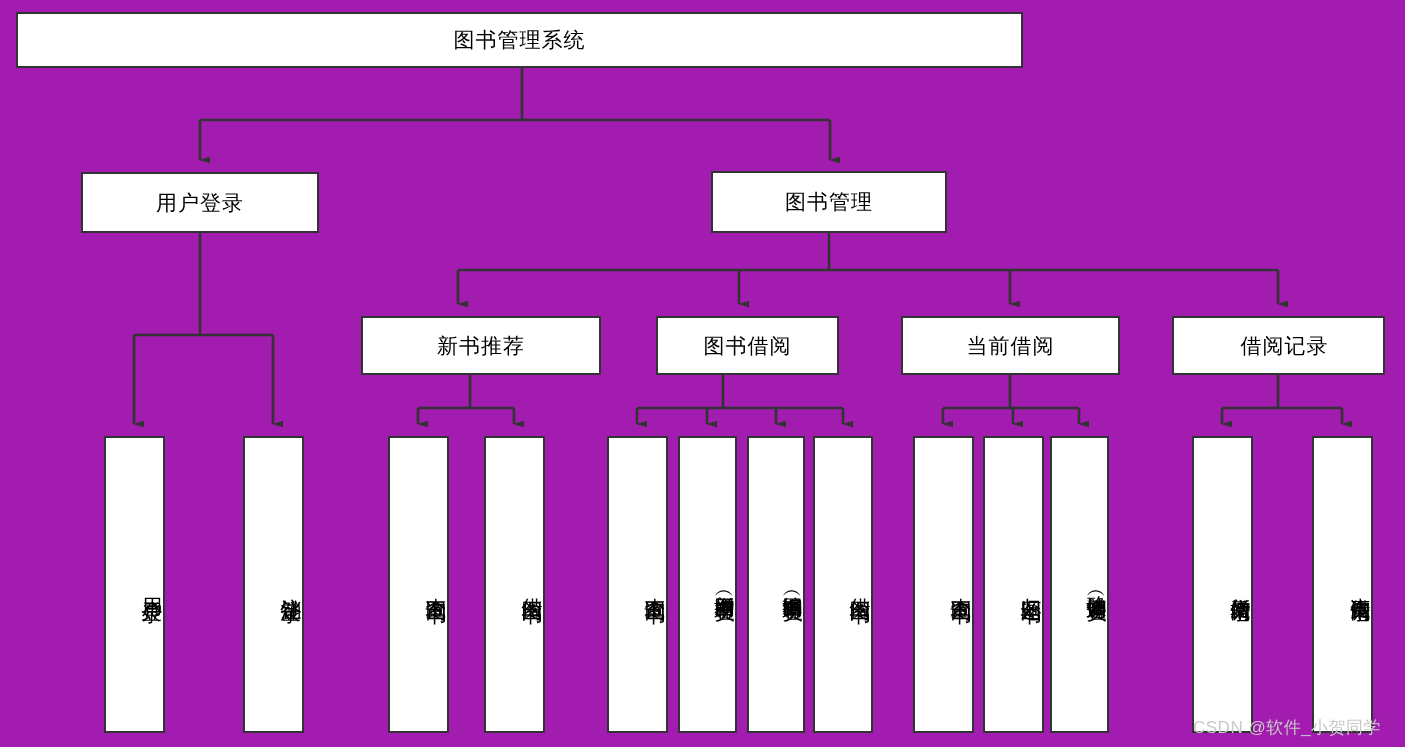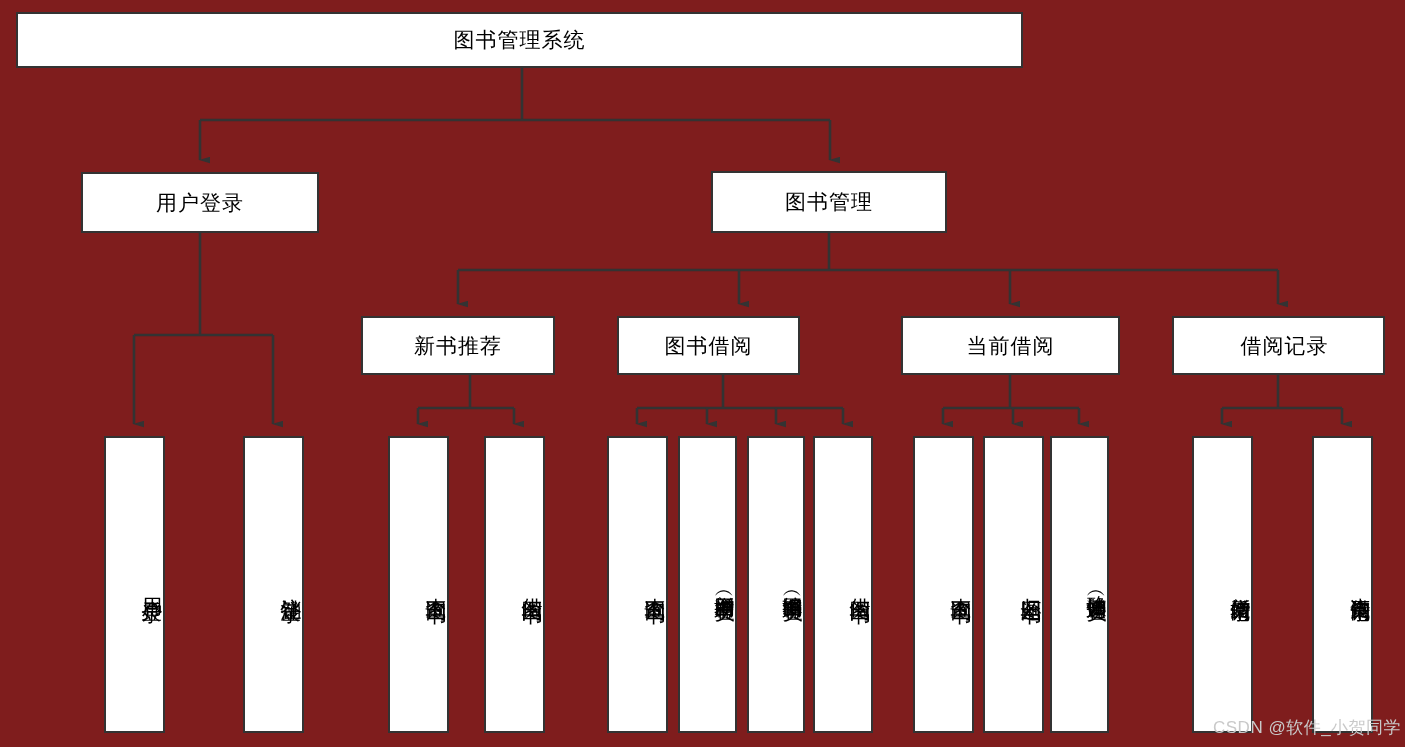--- a/index.html
+++ b/index.html
@@ -7,21 +7,21 @@
     padding: 0;
     background: #ffffff;
   }
   body {
     font-family: "Liberation Sans", "DejaVu Sans", sans-serif;
   }
   #canvas {
     position: relative;
     width: 1405px;
     height: 747px;
-    background: #7f1d1d;
+    background: #a21caf;
     overflow: hidden;
   }
   svg.connectors {
     position: absolute;
     left: 0;
     top: 0;
     width: 1405px;
     height: 747px;
     pointer-events: none;
   }
@@ -122,24 +122,24 @@
     <span>图书管理系统</span>
   </div>
 
   <div class="node horiz" style="left:81px; top:172px; width:238px; height:61px;">
     <span>用户登录</span>
   </div>
   <div class="node horiz" style="left:711px; top:171px; width:236px; height:62px;text-align:right;">
     <span>图书管理</span>
   </div>
 
-  <div class="node horiz" style="left:361px; top:316px; width:194px; height:59px;">
+  <div class="node horiz" style="left:361px; top:316px; width:240px; height:59px;">
     <span>新书推荐</span>
   </div>
-  <div class="node horiz" style="left:617px; top:316px; width:183px; height:59px;">
+  <div class="node horiz" style="left:656px; top:316px; width:183px; height:59px;">
     <span>图书借阅</span>
   </div>
   <div class="node horiz" style="left:901px; top:316px; width:219px; height:59px;font-family:Liberation Mono, monospace;">
     <span>当前借阅</span>
   </div>
   <div class="node horiz" style="left:1172px; top:316px; width:213px; height:59px;padding-left:12px;">
     <span>借阅记录</span>
   </div>
 
   <div class="node vert" style="left:104px; top:436px; width:61px; height:297px;">
@@ -179,15 +179,15 @@
     <span>确认归还（管理员）</span>
   </div>
 
   <div class="node vert fit" style="left:1192px; top:436px; width:61px; height:297px;">
     <span>新增借阅记录</span>
   </div>
   <div class="node vert fit" style="left:1312px; top:436px; width:61px; height:297px;">
     <span>查询借阅记录</span>
   </div>
 
-  <div class="watermark" style="left:1193px; top:716px;padding-left:20px;">CSDN @软件_小贺同学</div>
+  <div class="watermark" style="left:1193px; top:716px;">CSDN @软件_小贺同学</div>
 
 </div>
 
 </body></html>

